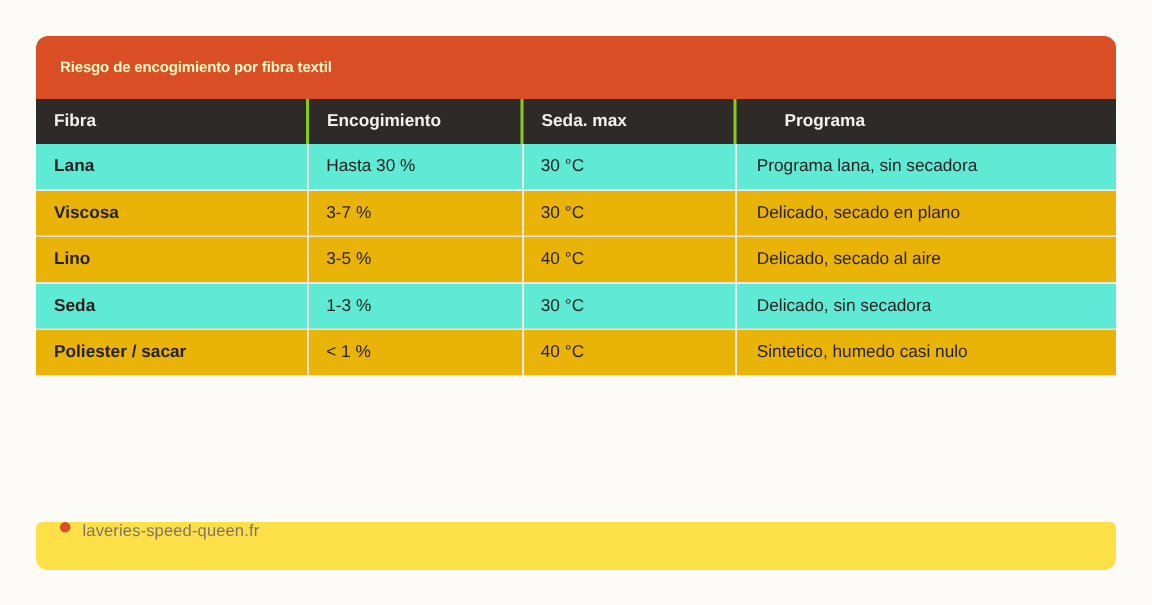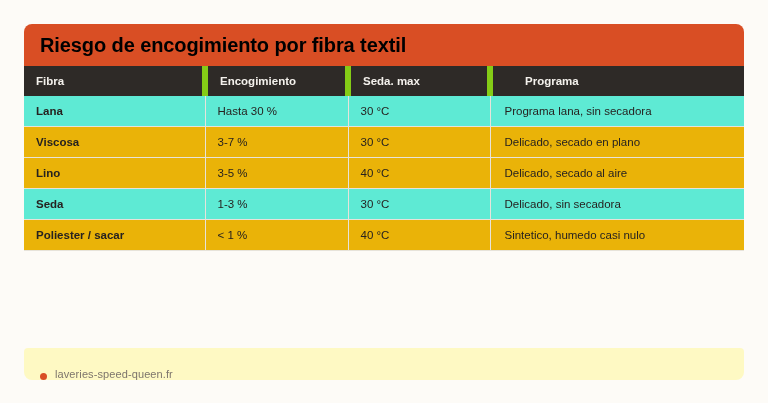--- a/index.html
+++ b/index.html
@@ -28,41 +28,41 @@
   }
   .card-header {
     background: #d94e24;
     height: 42px;
     display: flex;
     align-items: center;
     padding: 0 16px;
     box-sizing: border-box;
   }
   .card-title {
-    color: #000000;
-    font-size: 20px;
+    color: #fef9c3;
+    font-size: 10px;
     font-weight: bold;
     letter-spacing: -0.1px;
   }
   table.data-table {
     width: 100%;
     border-collapse: collapse;
     table-layout: fixed;
   }
   table.data-table thead tr {
     background: #2e2a27;
   }
   table.data-table thead th {
     color: #f4f1ec;
     font-size: 11.5px;
     font-weight: bold;
     text-align: left;
     padding: 9px 12px;
     box-sizing: border-box;
-    border-right: 6px solid #84cc16;
+    border-right: 2px solid #84cc16;
   }
   table.data-table thead th:last-child {
     border-right: none;
     padding-left: 32px;
   }
   table.data-table tbody td {
     font-size: 11.5px;
     color: #262220;
     padding: 9px 12px;
     box-sizing: border-box;
@@ -93,24 +93,24 @@
   .col-2 { width: 143px; }
   .col-3 { width: 142px; }
   .col-4 { width: 254px; }
 
   .footer-bar {
     position: absolute;
     left: 24px;
     top: 348px;
     width: 720px;
     height: 32px;
-    background: #fef9c3;
+    background: #fde047;
     border-radius: 4px 4px 8px 8px;
     display: flex;
-    align-items: flex-end;
+    align-items: flex-start;
     padding: 0 16px;
     box-sizing: border-box;
   }
   .footer-dot {
     width: 7px;
     height: 7px;
     border-radius: 50%;
     background: #d94e24;
     margin-right: 8px;
     flex: none;

